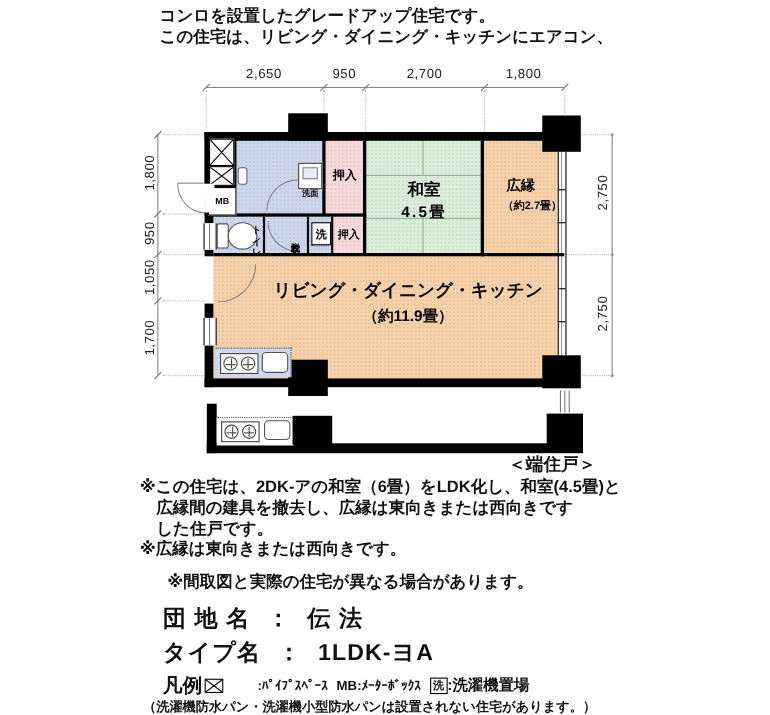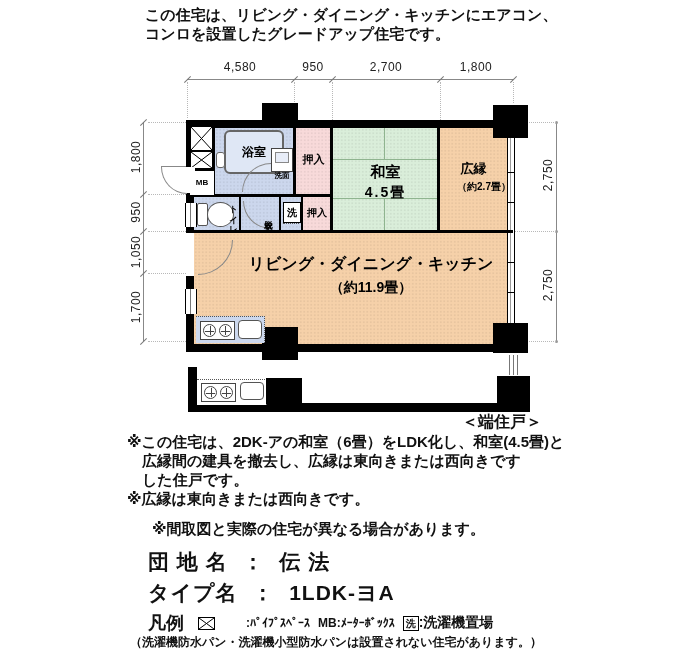--- a/index.html
+++ b/index.html
@@ -30,31 +30,31 @@
   .note-line{position:absolute;font-size:15px;font-weight:600;white-space:nowrap;}
   .big-line{position:absolute;font-size:21px;font-weight:bold;white-space:nowrap;letter-spacing:1px;}
   .legend-box{display:inline-block;border:1px solid #000;background:#fff;font-size:10px;font-weight:600;padding:0 2px;line-height:13px;}
 </style>
 </head>
 <body>
 
 <div id="canvas">
 
   <div class="abs" style="left:145px;top:5px;font-size:15px;font-weight:600;line-height:19px;">
+    <div>コンロを設置したグレードアップ住宅です。</div>
     <div>この住宅は、リビング・ダイニング・キッチンにエアコン、</div>
-    <div>コンロを設置したグレードアップ住宅です。</div>
   </div>
 
   <div class="grayline" style="left:187px;top:79px;width:326px;height:1px;"></div>
   <div class="tick" style="left:183px;top:79px;"></div>
   <div class="tick" style="left:290px;top:79px;"></div>
   <div class="tick" style="left:328px;top:79px;"></div>
   <div class="tick" style="left:436px;top:79px;"></div>
   <div class="tick" style="left:509px;top:79px;"></div>
-  <div class="dim" style="left:200px;top:60px;width:80px;">4,580</div>
+  <div class="dim" style="left:200px;top:60px;width:80px;">2,650</div>
   <div class="dim" style="left:283px;top:60px;width:60px;">950</div>
   <div class="dim" style="left:346px;top:60px;width:80px;">2,700</div>
   <div class="dim" style="left:436px;top:60px;width:80px;">1,800</div>
   <div class="ext-v" style="left:187px;top:82px;height:36px;"></div>
   <div class="ext-v" style="left:294px;top:82px;height:40px;"></div>
   <div class="ext-v" style="left:332px;top:82px;height:40px;"></div>
   <div class="ext-v" style="left:440px;top:82px;height:40px;"></div>
   <div class="ext-v" style="left:513px;top:82px;height:21px;"></div>
 
   <div class="grayline" style="left:143px;top:122px;width:1px;height:219px;"></div>
@@ -146,23 +146,20 @@
   <div class="arc" style="left:161px;top:167px;width:25px;height:26px;border-left:1px solid #888;border-bottom:1px solid #888;border-bottom-left-radius:100%;"></div>
   <div class="abs" style="left:161px;top:166px;width:25px;height:1px;background:#888;"></div>
 
   <div class="abs" style="left:185px;top:203px;width:10px;height:24px;background:#fff;border-left:1px solid #000;border-right:1px solid #000;">
     <div style="position:absolute;left:4px;top:0;width:1px;height:100%;background:#777;"></div>
   </div>
   <div class="abs" style="left:185px;top:289px;width:10px;height:25px;background:#fff;border-left:1px solid #000;border-right:1px solid #000;">
     <div style="position:absolute;left:4px;top:0;width:1px;height:100%;background:#777;"></div>
   </div>
 
-  <div class="abs" style="left:224px;top:130px;width:56px;height:40px;background:#dfe7f5;border:2px solid #666;border-radius:6px;">
-    <div class="lbl" style="left:0;top:12px;width:100%;font-size:12px;">浴室</div>
-  </div>
   <div class="abs" style="left:216px;top:152px;width:7px;height:14px;background:#fff;border:1px solid #666;border-radius:3px;"></div>
   <div class="abs" style="left:271px;top:148px;width:20px;height:22px;background:#fff;border:1px solid #444;">
     <div style="position:absolute;left:3px;top:3px;right:3px;bottom:8px;border:1px solid #888;background:#e8edf8;"></div>
   </div>
   <div class="lbl" style="left:266px;top:171px;width:32px;font-size:7.5px;">洗面</div>
   <div class="arc" style="left:242px;top:163px;width:28px;height:28px;border-top:1px solid #888;border-left:1px solid #888;border-top-left-radius:100%;"></div>
 
   <div class="lbl" style="left:296px;top:152px;width:35px;font-size:11px;">押入</div>
   <div class="lbl" style="left:333px;top:163px;width:105px;font-size:15px;">和室</div>
   <div class="lbl" style="left:333px;top:184px;width:105px;font-size:14px;letter-spacing:2px;">4.5畳</div>
@@ -220,21 +217,21 @@
     <span style="margin:0 8px;">：</span>
     <span>伝 法</span>
   </div>
   <div class="big-line" style="left:148px;top:579px;">
     <span>タイプ名</span>
     <span style="margin:0 8px;">：</span>
     <span>1LDK-ヨA</span>
   </div>
 
   <div class="abs" style="left:148px;top:611px;display:flex;align-items:center;white-space:nowrap;">
-    <span style="font-size:18px;font-weight:bold;margin-right:14px;">凡例</span>
+    <span style="font-size:18px;font-weight:bold;margin-right:2px;">凡例</span>
     <span class="xbox" style="position:relative;display:inline-block;width:15px;height:11px;">
       <svg viewBox="0 0 10 10" preserveAspectRatio="none">
           <path d="M0 0L10 10M10 0L0 10" stroke="#000" stroke-width="1" vector-effect="non-scaling-stroke" fill="none"></path>
         </svg>
     </span>
     <span style="font-size:12px;font-weight:600;margin-right:8px;margin-left:31px;">:ﾊﾟｲﾌﾟｽﾍﾟｰｽ</span>
     <span style="font-size:12px;font-weight:600;margin-right:8px;">MB:ﾒｰﾀｰﾎﾞｯｸｽ</span>
     <span class="legend-box">洗</span>
     <span style="font-size:14px;font-weight:600;">:洗濯機置場</span>
   </div>

